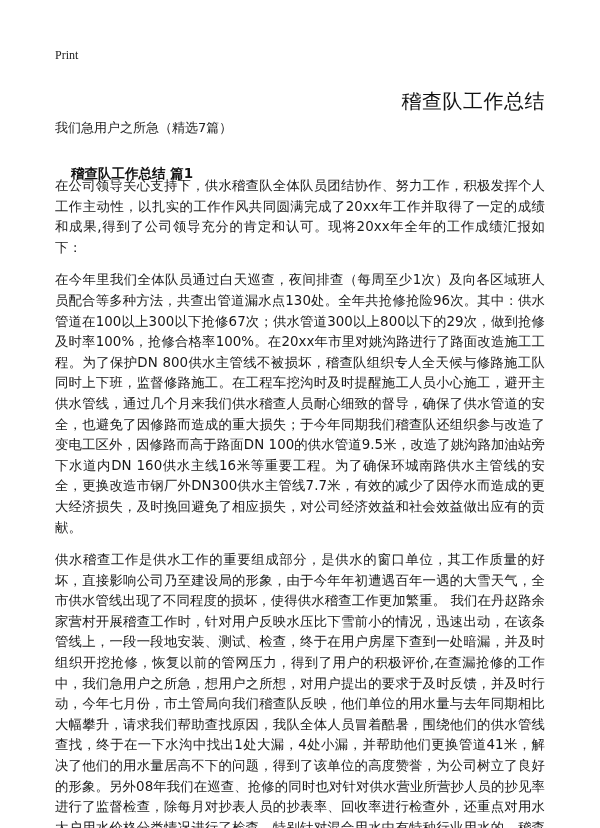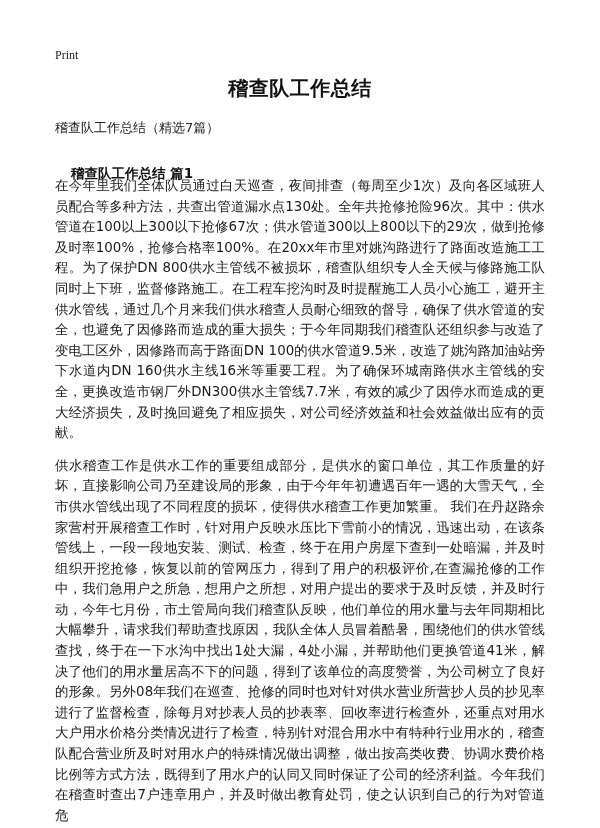--- a/index.html
+++ b/index.html
@@ -24,26 +24,26 @@
     .print-label {
       position: absolute;
       top: 48px;
       left: 0;
       font-family: Liberation Serif, serif;
       font-size: 12px;
       color: #222;
     }
     .doc-title {
       position: absolute;
-      top: 75px;
+      top: 88px;
       left: 0;
       width: 490px;
-      text-align: center;
+      text-align: right;
       font-size: 20px;
-      font-weight: bold;
+      font-weight: normal;
       color: #111;
       letter-spacing: 0.5px;
       margin: 0;
     }
     .doc-subtitle {
       position: absolute;
       top: 119px;
       left: 0;
       font-size: 13px;
       color: #222;
@@ -72,19 +72,20 @@
       letter-spacing: 0.05px;
       word-break: break-all;
     }
   </style>
 </head>
 <body>
 
 <div class="page">
   <div class="print-label">Print</div>
   <h1 class="doc-title">稽查队工作总结</h1>
-  <div class="doc-subtitle">稽查队工作总结（精选7篇）</div>
+  <div class="doc-subtitle">我们急用户之所急（精选7篇）</div>
   <h2 class="section-heading">稽查队工作总结 篇1</h2>
   <div class="body-text">
+    <p class="para">在公司领导关心支持下，供水稽查队全体队员团结协作、努力工作，积极发挥个人工作主动性，以扎实的工作作风共同圆满完成了20xx年工作并取得了一定的成绩和成果,得到了公司领导充分的肯定和认可。现将20xx年全年的工作成绩汇报如下：</p>
     <p class="para">在今年里我们全体队员通过白天巡查，夜间排查（每周至少1次）及向各区域班人员配合等多种方法，共查出管道漏水点130处。全年共抢修抢险96次。其中：供水管道在100以上300以下抢修67次；供水管道300以上800以下的29次，做到抢修及时率100%，抢修合格率100%。在20xx年市里对姚沟路进行了路面改造施工工程。为了保护DN 800供水主管线不被损坏，稽查队组织专人全天候与修路施工队同时上下班，监督修路施工。在工程车挖沟时及时提醒施工人员小心施工，避开主供水管线，通过几个月来我们供水稽查人员耐心细致的督导，确保了供水管道的安全，也避免了因修路而造成的重大损失；于今年同期我们稽查队还组织参与改造了变电工区外，因修路而高于路面DN 100的供水管道9.5米，改造了姚沟路加油站旁下水道内DN 160供水主线16米等重要工程。为了确保环城南路供水主管线的安全，更换改造市钢厂外DN300供水主管线7.7米，有效的减少了因停水而造成的更大经济损失，及时挽回避免了相应损失，对公司经济效益和社会效益做出应有的贡献。</p>
     <p class="para">供水稽查工作是供水工作的重要组成部分，是供水的窗口单位，其工作质量的好坏，直接影响公司乃至建设局的形象，由于今年年初遭遇百年一遇的大雪天气，全市供水管线出现了不同程度的损坏，使得供水稽查工作更加繁重。 我们在丹赵路余家营村开展稽查工作时，针对用户反映水压比下雪前小的情况，迅速出动，在该条管线上，一段一段地安装、测试、检查，终于在用户房屋下查到一处暗漏，并及时组织开挖抢修，恢复以前的管网压力，得到了用户的积极评价,在查漏抢修的工作中，我们急用户之所急，想用户之所想，对用户提出的要求于及时反馈，并及时行动，今年七月份，市土管局向我们稽查队反映，他们单位的用水量与去年同期相比大幅攀升，请求我们帮助查找原因，我队全体人员冒着酷暑，围绕他们的供水管线查找，终于在一下水沟中找出1处大漏，4处小漏，并帮助他们更换管道41米，解决了他们的用水量居高不下的问题，得到了该单位的高度赞誉，为公司树立了良好的形象。另外08年我们在巡查、抢修的同时也对针对供水营业所营抄人员的抄见率进行了监督检查，除每月对抄表人员的抄表率、回收率进行检查外，还重点对用水大户用水价格分类情况进行了检查，特别针对混合用水中有特种行业用水的，稽查队配合营业所及时对用水户的特殊情况做出调整，做出按高类收费、协调水费价格比例等方式方法，既得到了用水户的认同又同时保证了公司的经济利益。今年我们在稽查时查出7户违章用户，并及时做出教育处罚，使之认识到自己的行为对管道危</p>
   </div>
 </div>
 
 </body></html>

